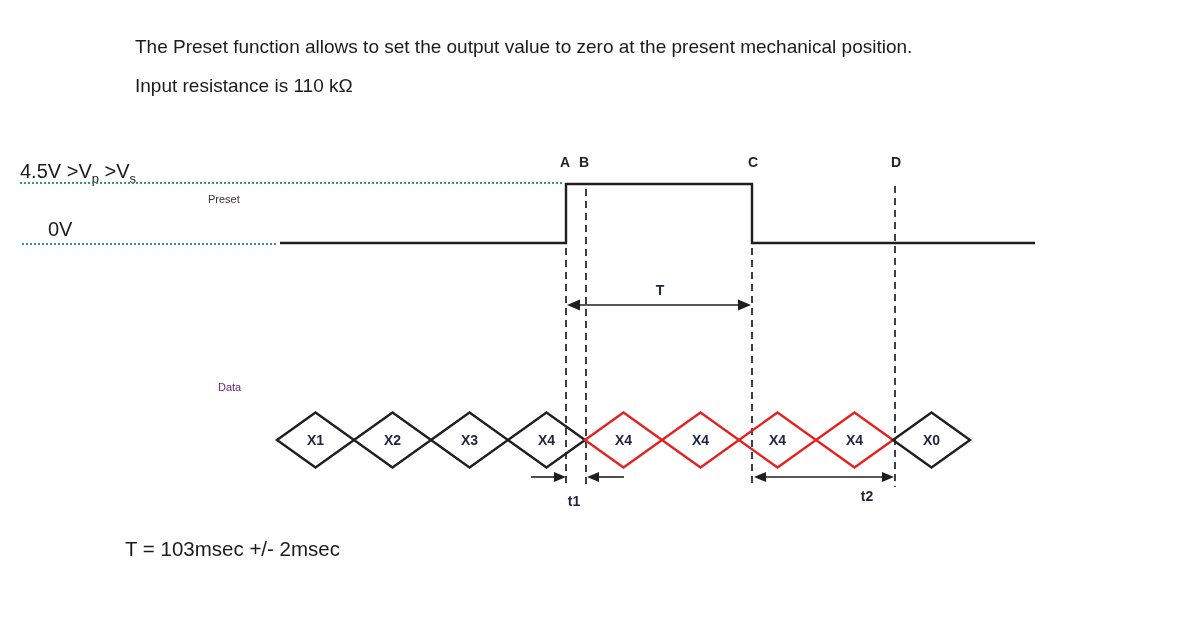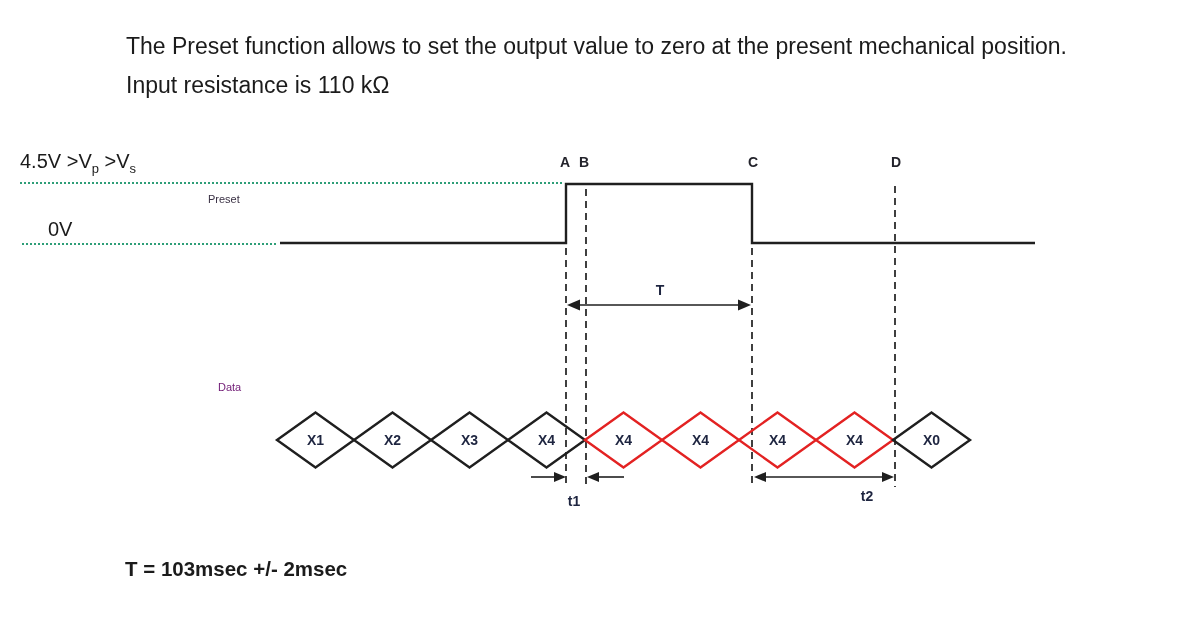--- a/index.html
+++ b/index.html
@@ -1,34 +1,34 @@
 <!DOCTYPE html>
 <html><head>
 <meta charset="utf-8">
 <style>
   html,body{margin:0;padding:0;background:#ffffff;}
   .page{
     position:relative;width:1191px;height:641px;background:#ffffff;
     font-family:"Liberation Sans",sans-serif;color:#1b1b1b;overflow:hidden;
     --red:#e32222;--green:#2e9e78;--ink:#1f1f1f;
   }
-  .intro{position:absolute;left:126px;top:27px;font-size:23px;line-height:39px;white-space:nowrap;}
+  .intro{position:absolute;left:135px;top:27px;font-size:19px;line-height:39px;white-space:nowrap;}
   .lvl{position:absolute;left:20px;font-size:20px;white-space:nowrap;}
   .lvl sub{font-size:13px;}
-  .lvl-high{top:150px;}
+  .lvl-high{top:160px;}
   .lvl-low{top:218px;margin-left:28px;}
   .sig-label{position:absolute;font-size:11px;}
   .preset-label{left:208px;top:193px;color:#3a3144;}
   .data-label{left:218px;top:381px;color:#701a75;}
   .marker{position:absolute;top:154px;font-size:14px;font-weight:bold;color:#23232b;transform:translateX(-50%);}
   .tlabel{position:absolute;font-size:14px;font-weight:bold;color:#1e2540;transform:translateX(-50%);}
   .t-main{left:660px;top:282px;}
   .t-one{left:574px;top:493px;}
   .t-two{left:867px;top:488px;}
-  .formulas{position:absolute;left:125px;top:550px;font-size:20.5px;font-weight:bold;line-height:37px;white-space:nowrap;}
+  .formulas{position:absolute;left:125px;top:530px;font-size:20.5px;font-weight:normal;line-height:37px;white-space:nowrap;}
   svg.diagram{position:absolute;left:0;top:0;}
   .dotted{stroke:var(--green);stroke-width:2;stroke-dasharray:2 2;}
   .wave{stroke:var(--ink);stroke-width:2.4;fill:none;}
   .vdash{stroke:var(--ink);stroke-width:1.7;stroke-dasharray:7 5;}
   .ashaft{stroke:var(--ink);stroke-width:1.6;}
   .ahead{fill:var(--ink);}
   .frame-label{font-family:"Liberation Sans",sans-serif;font-size:14px;font-weight:bold;fill:#1e2540;}
 </style>
 </head>
 <body>

